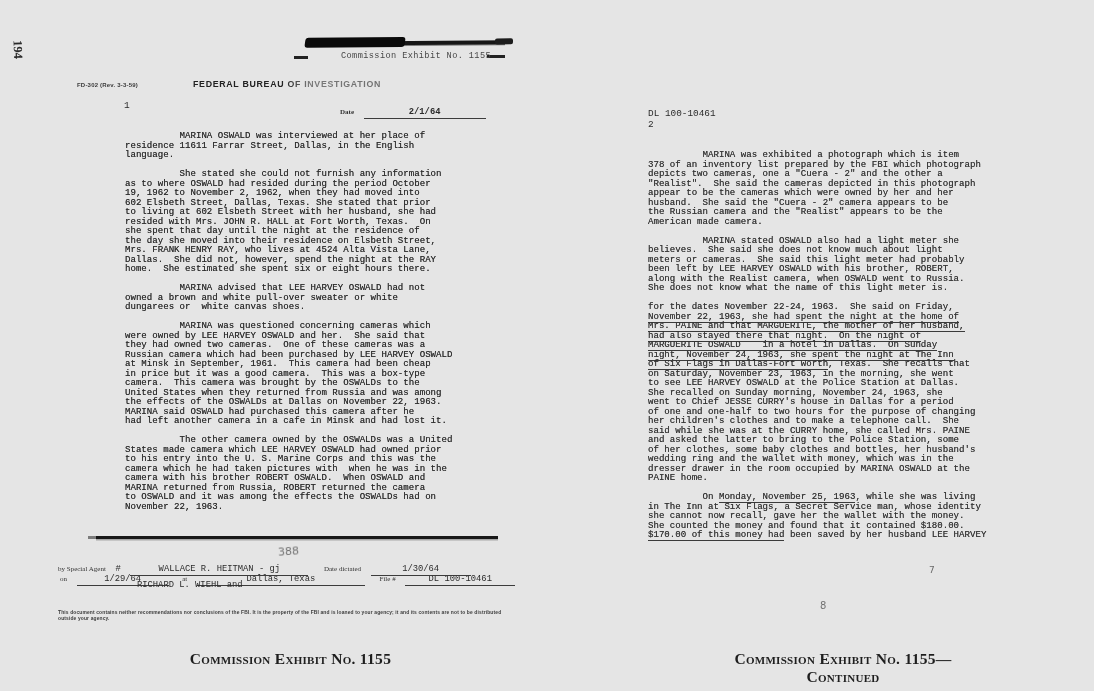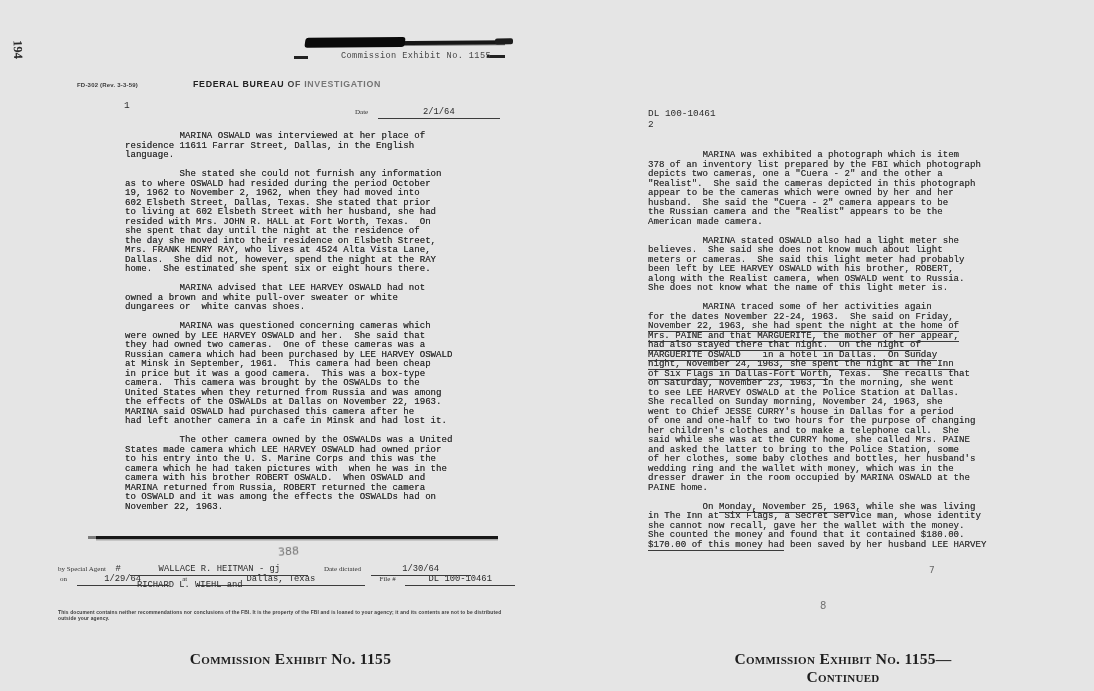--- a/index.html
+++ b/index.html
@@ -25,21 +25,21 @@
   .formid{position:absolute;left:77px;top:82px;font-family:"Liberation Sans",sans-serif;
           font-size:6px;font-weight:bold;color:#3a3a3a;letter-spacing:.2px;}
   .fbititle{position:absolute;left:193px;top:79px;font-family:"Liberation Sans",sans-serif;
           font-size:8.8px;font-weight:bold;color:#222;letter-spacing:.7px;
           -webkit-mask-image:linear-gradient(90deg,#000 48%,rgba(0,0,0,.55) 62%,rgba(0,0,0,.6));
           mask-image:linear-gradient(90deg,#000 48%,rgba(0,0,0,.55) 62%,rgba(0,0,0,.6));}
   .pagenum-left{position:absolute;left:124px;top:100px;font-size:9.5px;}
   .flabel{font-family:"Liberation Serif",serif;font-size:7px;color:#333;}
   .fval{font-size:8.8px;border-bottom:1.2px solid #3c3c3c;display:inline-block;
         text-align:center;height:11px;}
-  .hdr-date{position:absolute;left:355px;top:101px;}
+  .hdr-date{position:absolute;left:340px;top:101px;font-weight:bold;}
 
   
   .body-block{position:absolute;font-size:9.1px;line-height:9.5px;color:#2d2d2d;
         text-shadow:0 0 .45px rgba(40,40,40,.75);}
   .bline{white-space:pre;}
   .para{margin-bottom:9.5px;}
   .para:last-child{margin-bottom:0;}
   .u{border-bottom:1.3px solid #3b3b3b;}
 
   
@@ -173,24 +173,23 @@
       </div>
       <div class="para">
         <div class="bline"><span>          MARINA stated OSWALD also had a light meter she</span></div>
         <div class="bline"><span>believes.  She said she does not know much about light</span></div>
         <div class="bline"><span>meters or cameras.  She said this light meter had probably</span></div>
         <div class="bline"><span>been left by LEE HARVEY OSWALD with his brother, ROBERT,</span></div>
         <div class="bline"><span>along with the Realist camera, when OSWALD went to Russia.</span></div>
         <div class="bline"><span>She does not know what the name of this light meter is.</span></div>
       </div>
       <div class="para">
-        <div class="bline"><span>          MARINA traced some of her activities again</span></div>
         <div class="bline"><span>for the dates November 22-24, 1963.  She said on Friday,</span></div>
         <div class="bline"><span class="u">November 22, 1963, she had spent the night at the home of</span></div>
-        <div class="bline"><span class="u">Mrs. PAINE and that MARGUERITE, the mother of her appear,</span></div>
+        <div class="bline"><span class="u">Mrs. PAINE and that MARGUERITE, the mother of her husband,</span></div>
         <div class="bline"><span class="u">had also stayed there that night.  On the night of</span></div>
         <div class="bline"><span class="u">MARGUERITE OSWALD    in a hotel in Dallas.  On Sunday</span></div>
         <div class="bline"><span class="u">night, November 24, 1963, she spent the night at The Inn</span></div>
         <div class="bline"><span class="u">of Six Flags in Dallas-Fort Worth</span><span>, Texas.  She recalls that</span></div>
         <div class="bline"><span>on Saturday, November 23, 1963, in the morning, she went</span></div>
         <div class="bline"><span>to see LEE HARVEY OSWALD at the Police Station at Dallas.</span></div>
         <div class="bline"><span>She recalled on Sunday morning, November 24, 1963, she</span></div>
         <div class="bline"><span>went to Chief JESSE CURRY's house in Dallas for a period</span></div>
         <div class="bline"><span>of one and one-half to two hours for the purpose of changing</span></div>
         <div class="bline"><span>her children's clothes and to make a telephone call.  She</span></div>

